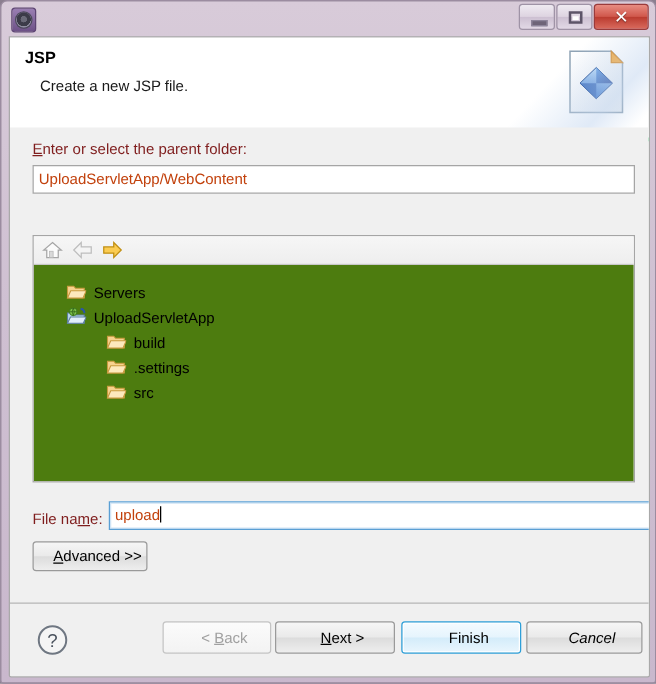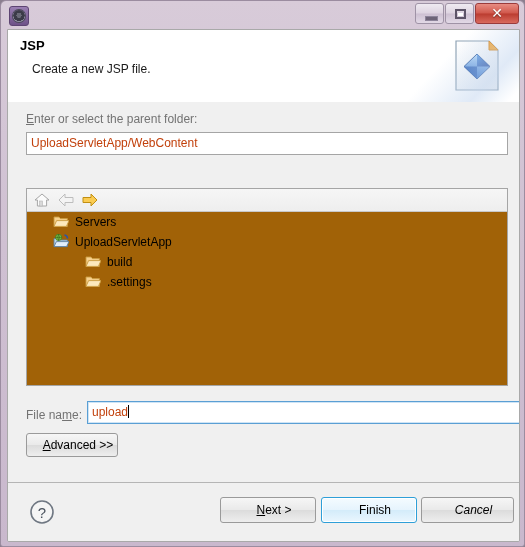--- a/index.html
+++ b/index.html
@@ -82,42 +82,42 @@
   .hdr:after{
     content:"";position:absolute;right:-30px;top:-40px;width:160px;height:150px;
     background:linear-gradient(145deg,rgba(210,225,245,0) 40%,rgba(198,216,240,.55) 62%,rgba(255,255,255,0) 75%);
     transform:rotate(-12deg);
   }
   .hdr-title{position:absolute;left:12px;top:8px;font-size:13px;font-weight:bold;color:#000;}
   .hdr-desc{position:absolute;left:24px;top:32px;font-size:12px;color:#1a1a1a;}
   .hdr-icon{position:absolute;right:15px;top:8px;width:55px;height:55px;}
   
   .body{position:absolute;left:0;top:72px;width:100%;bottom:59px;background:#f0f0f0;}
-  .lbl{position:absolute;font-size:12px;color:#737373;}
+  .lbl{position:absolute;font-size:12px;color:#7f1d1d;}
   .u{text-decoration:underline;}
   .txtfield{
     position:absolute;box-sizing:border-box;
     background:#ffffff;border:1px solid #a5a5a5;
     font-family:"Liberation Sans","DejaVu Sans",sans-serif;font-size:12px;color:#c2410c;
     padding:0 4px;line-height:21px;height:23px;
   }
   .txtfield.focused{border:1px solid #5a9fd4;box-shadow:inset 0 0 0 1px #cfe4f5;}
   .caret{display:inline-block;width:1px;height:13px;background:#000;vertical-align:-2px;margin-left:0px;}
   
   .treebox{
     position:absolute;left:18px;top:86px;width:482px;height:198px;
     box-sizing:border-box;background:#fff;border:1px solid #a5a5a5;overflow:hidden;
   }
   .treetoolbar{
     position:absolute;left:0;top:0;width:100%;height:22px;
     background:linear-gradient(to bottom,#f6f6f6,#eeeeee);
     border-bottom:1px solid #c8c8c8;
   }
   .tb-ico{position:absolute;top:3px;width:18px;height:16px;}
-  .treearea{position:absolute;left:0;top:23px;right:0;bottom:0;background:#a16207;padding-top:0;}
+  .treearea{position:absolute;left:0;top:23px;right:0;bottom:0;background:#4d7c0f;padding-top:12px;}
   .trow{position:relative;height:20px;line-height:20px;font-size:12px;white-space:nowrap;}
   .trow .tico{position:absolute;top:2px;width:16px;height:15px;}
   .trow .tlabel{position:absolute;top:0;}
   .trow.sel .selbg{
     position:absolute;top:1px;height:18px;
     background:#fafafa;border:1px solid #b9b9b9;border-radius:2px;
     box-sizing:border-box;
   }
   
   .btn{
@@ -258,39 +258,49 @@
           <div class="trow">
             <span class="tico" style="left:58px;">
               <svg width="16" height="15" viewBox="0 0 16 15">
                 <path d="M1 3 H6 L7.4 4.6 H14.4 V12.4 H1 Z" fill="#f7d28f" stroke="#c89a3e" stroke-width="0.9"></path>
                 <path d="M1 12.4 L3.6 6.6 H16 L13.4 12.4 Z" fill="#fde9bd" stroke="#c89a3e" stroke-width="0.9"></path>
               </svg>
             </span>
             <span class="tlabel" style="left:80px;">.settings</span>
           </div>
 
+          <div class="trow">
+            <span class="tico" style="left:58px;">
+              <svg width="16" height="15" viewBox="0 0 16 15">
+                <path d="M1 3 H6 L7.4 4.6 H14.4 V12.4 H1 Z" fill="#f7d28f" stroke="#c89a3e" stroke-width="0.9"></path>
+                <path d="M1 12.4 L3.6 6.6 H16 L13.4 12.4 Z" fill="#fde9bd" stroke="#c89a3e" stroke-width="0.9"></path>
+              </svg>
+            </span>
+            <span class="tlabel" style="left:80px;">src</span>
+          </div>
 
 
         </div>
       </div>
 
       <span class="lbl" style="left:18px;top:306px;"><span>File na</span><span class="u">m</span><span>e:</span></span>
 
       <div class="txtfield focused" style="left:79px;top:299px;width:464px;"><span>upload</span><span class="caret"></span></div>
 
       <div class="btn" style="left:18px;top:331px;width:92px;height:24px;line-height:22px;"><span class="u">A</span><span>dvanced &gt;&gt;</span></div>
 
     </div>
 
     <div class="btmbar">
       <div class="helpico">
         <svg width="26" height="26" viewBox="0 0 26 26">
           <circle cx="13" cy="13" r="11" fill="#f5f5f5" stroke="#6f7782" stroke-width="1.6"></circle>
           <text x="13" y="18.5" text-anchor="middle" font-family="Liberation Sans, sans-serif" font-size="15" fill="#4b535e">?</text>
         </svg>
       </div>
+      <div class="btn disabled" style="left:122px;top:14px;width:87px;height:26px;line-height:24px;"><span>&lt; </span><span class="u">B</span><span>ack</span></div>
       <div class="btn" style="left:212px;top:14px;width:96px;height:26px;line-height:24px;"><span class="u">N</span><span>ext &gt;</span></div>
       <div class="btn default" style="left:313px;top:14px;width:96px;height:26px;line-height:24px;">Finish</div>
       <div class="btn" style="left:413px;top:14px;width:93px;height:26px;line-height:24px;font-style:italic;">Cancel</div>
     </div>
 
   </div>
 </div>
 
 </body></html>

